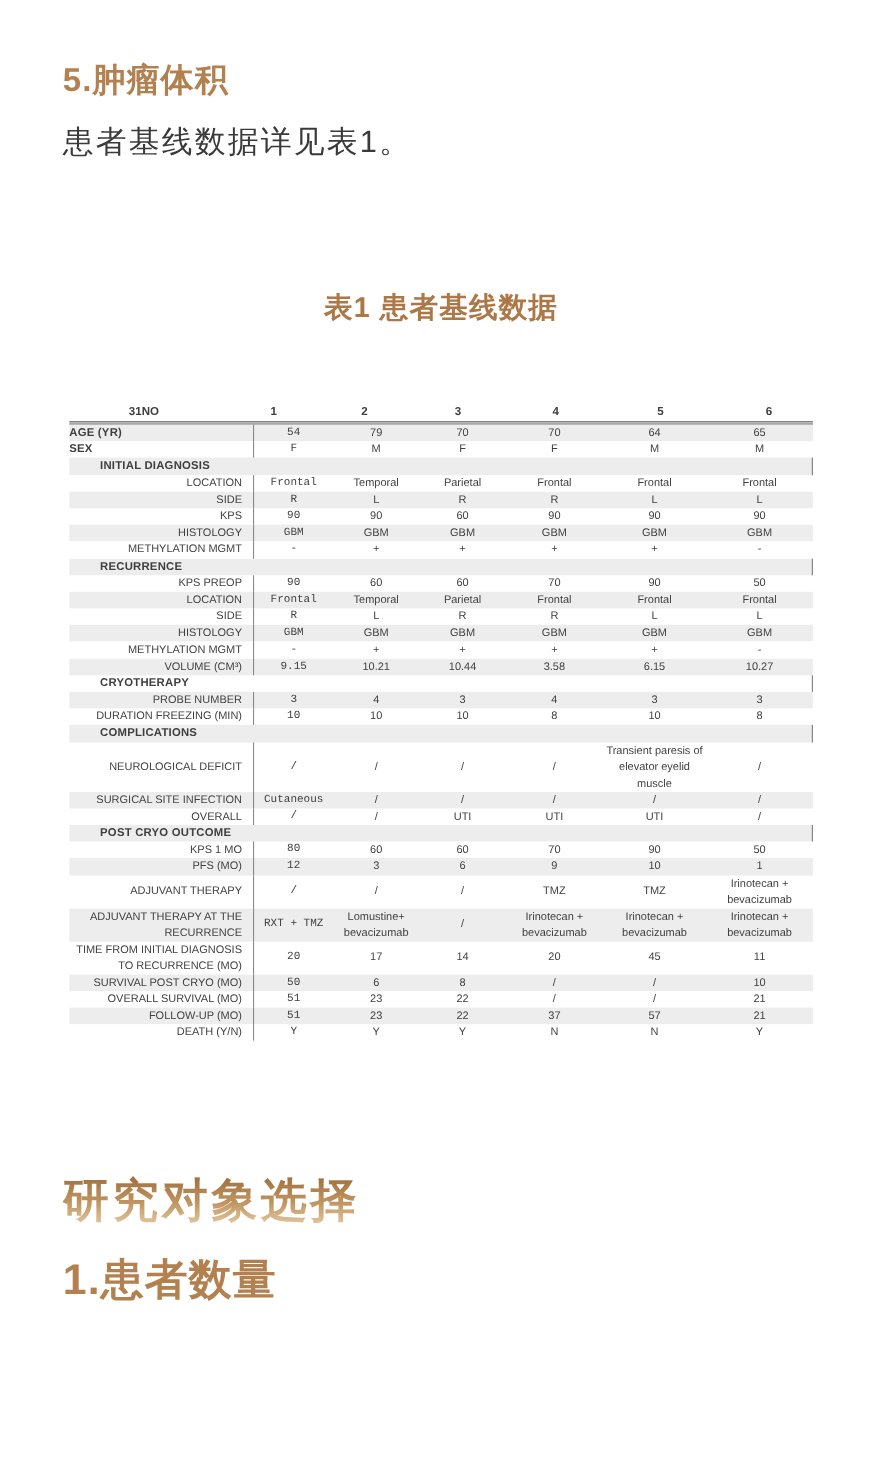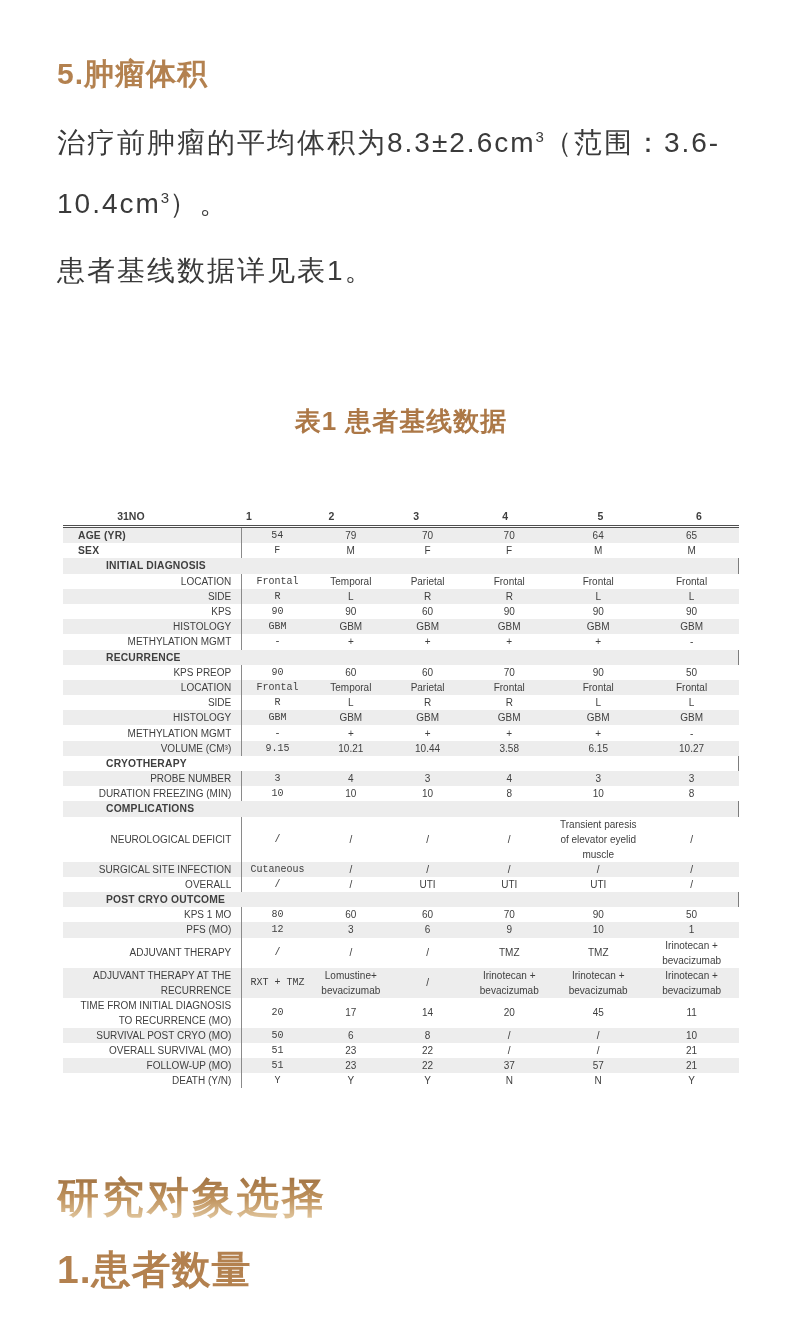--- a/index.html
+++ b/index.html
@@ -39,60 +39,59 @@
     display:flex; align-items:center; height:21px;
     font-weight:bold; font-size:10.5px;
     border-bottom:3px double #4f4f4f;
     gap:20px;
   }
   .thead .hlabel { width:167px; text-align:center; }
   .thead .tcell { font-weight:bold; }
   .trow { display:flex; align-items:stretch; min-height:15.2px; }
   .trow.stripe { background:#ededed; }
   .tlabel {
-    width:167px; display:flex; flex-direction:column; justify-content:center;margin-left:15px;
+    width:167px; display:flex; flex-direction:column; justify-content:center;
   }
   .trow.sub .tlabel { text-align:right; padding-right:10px; }
   .trow.main .tlabel, .trow.section .tlabel {
     font-weight:bold; font-size:10.3px; text-align:left; letter-spacing:.2px;
   }
   .trow.section .tlabel { flex:1; }
   .trow.section { border-right:1.5px solid #7d7d7d;padding-left:28px; }
   .tcell {
     display:flex; flex-direction:column; justify-content:center;
     text-align:center; padding:0 3px;
   }
   .trow:not(.section) .tcell.c1 { border-left:1px solid #8a8a8a;font-family:Liberation Mono, monospace; }
   .c1 { width:73px; } .c2 { width:78px; } .c3 { width:79px; }
   .c4 { width:88px; } .c5 { width:94px; } .c6 { width:97px; }
 
   
   .serif-heading {
-    margin-top:84px;
+    margin-top:120px;
     font-family:"Liberation Serif","DejaVu Serif",serif;
     font-size:42px; font-weight:bold; letter-spacing:3px;
     line-height:52px; color:#b68a58;
   }
   @supports ((-webkit-background-clip:text) or (background-clip:text)) {
     .serif-heading {
       background:linear-gradient(180deg,#9d6e3e 4%, #c0945f 52%, #e9d3ae 100%);
       -webkit-background-clip:text; background-clip:text;
       color:transparent;
     }
   }
   .h-sub2 { margin-top:28px; font-size:39px; }
 </style>
 </head>
 <body>
 
 <div class="page">
 
   <h2 class="h-tan">5.肿瘤体积</h2>
 
-  <p class="para p1"><span>治疗前肿瘤的平均体积为8.3±2.6cm</span><sup>3</sup><span>（范围：3.6-10.4cm</span><sup>3</sup><span>）。</span></p>
 
   <p class="para p2">患者基线数据详见表1。</p>
 
   <div class="table-title">表1  患者基线数据</div>
 
   <div class="btable">
     <div class="thead">
       <div class="hlabel">31NO</div>
       <div class="tcell c1">1</div>
       <div class="tcell c2">2</div>

